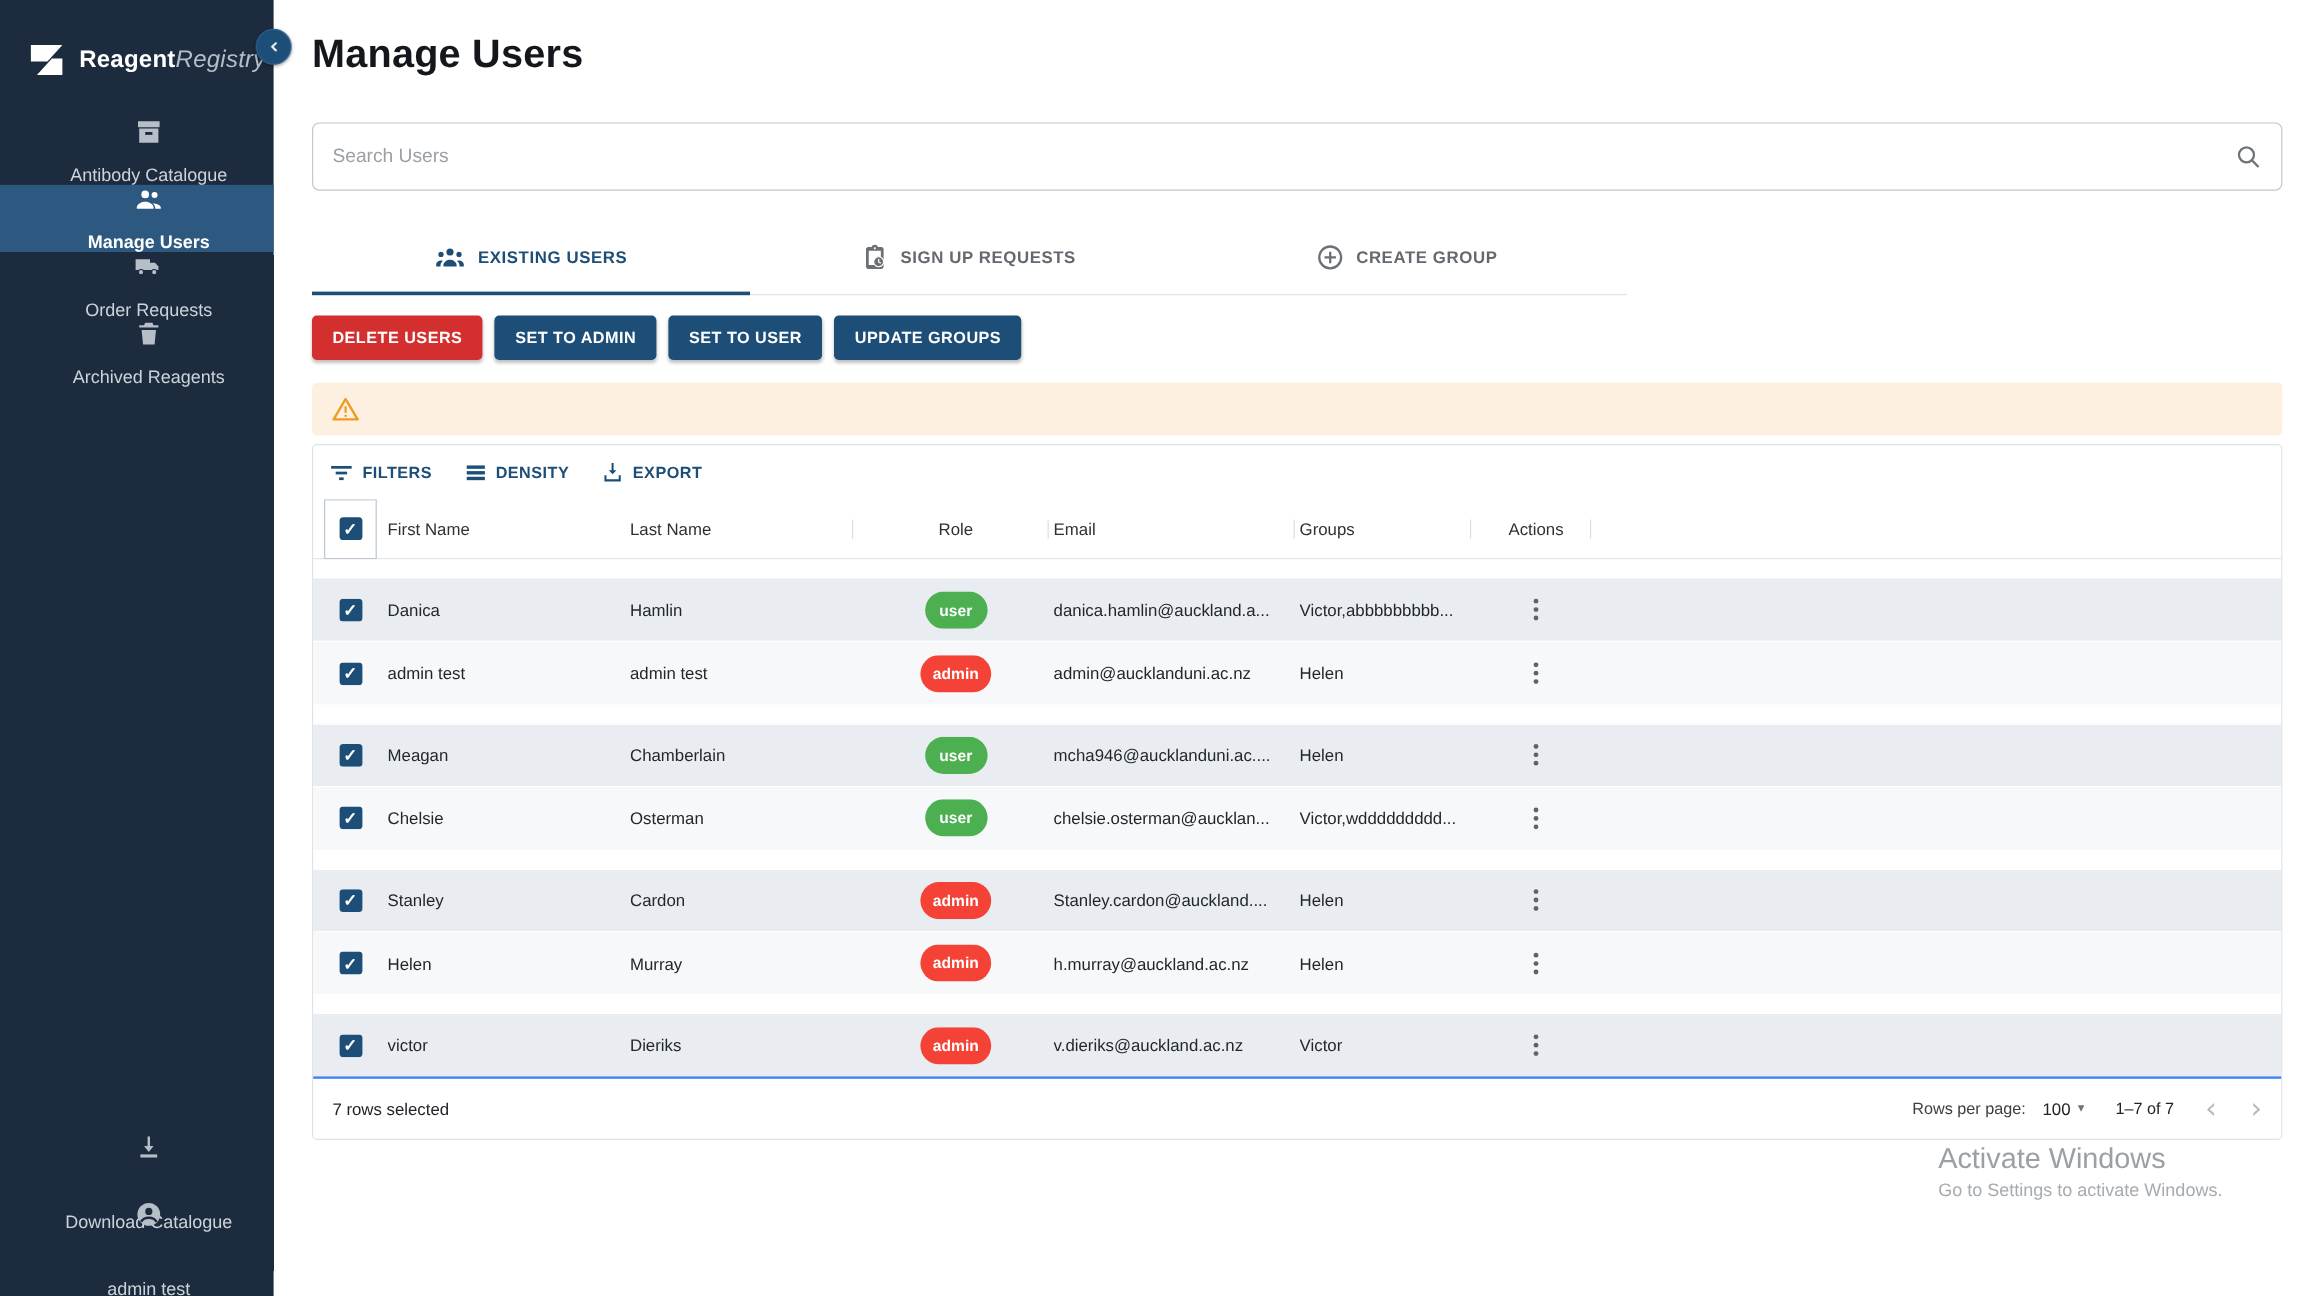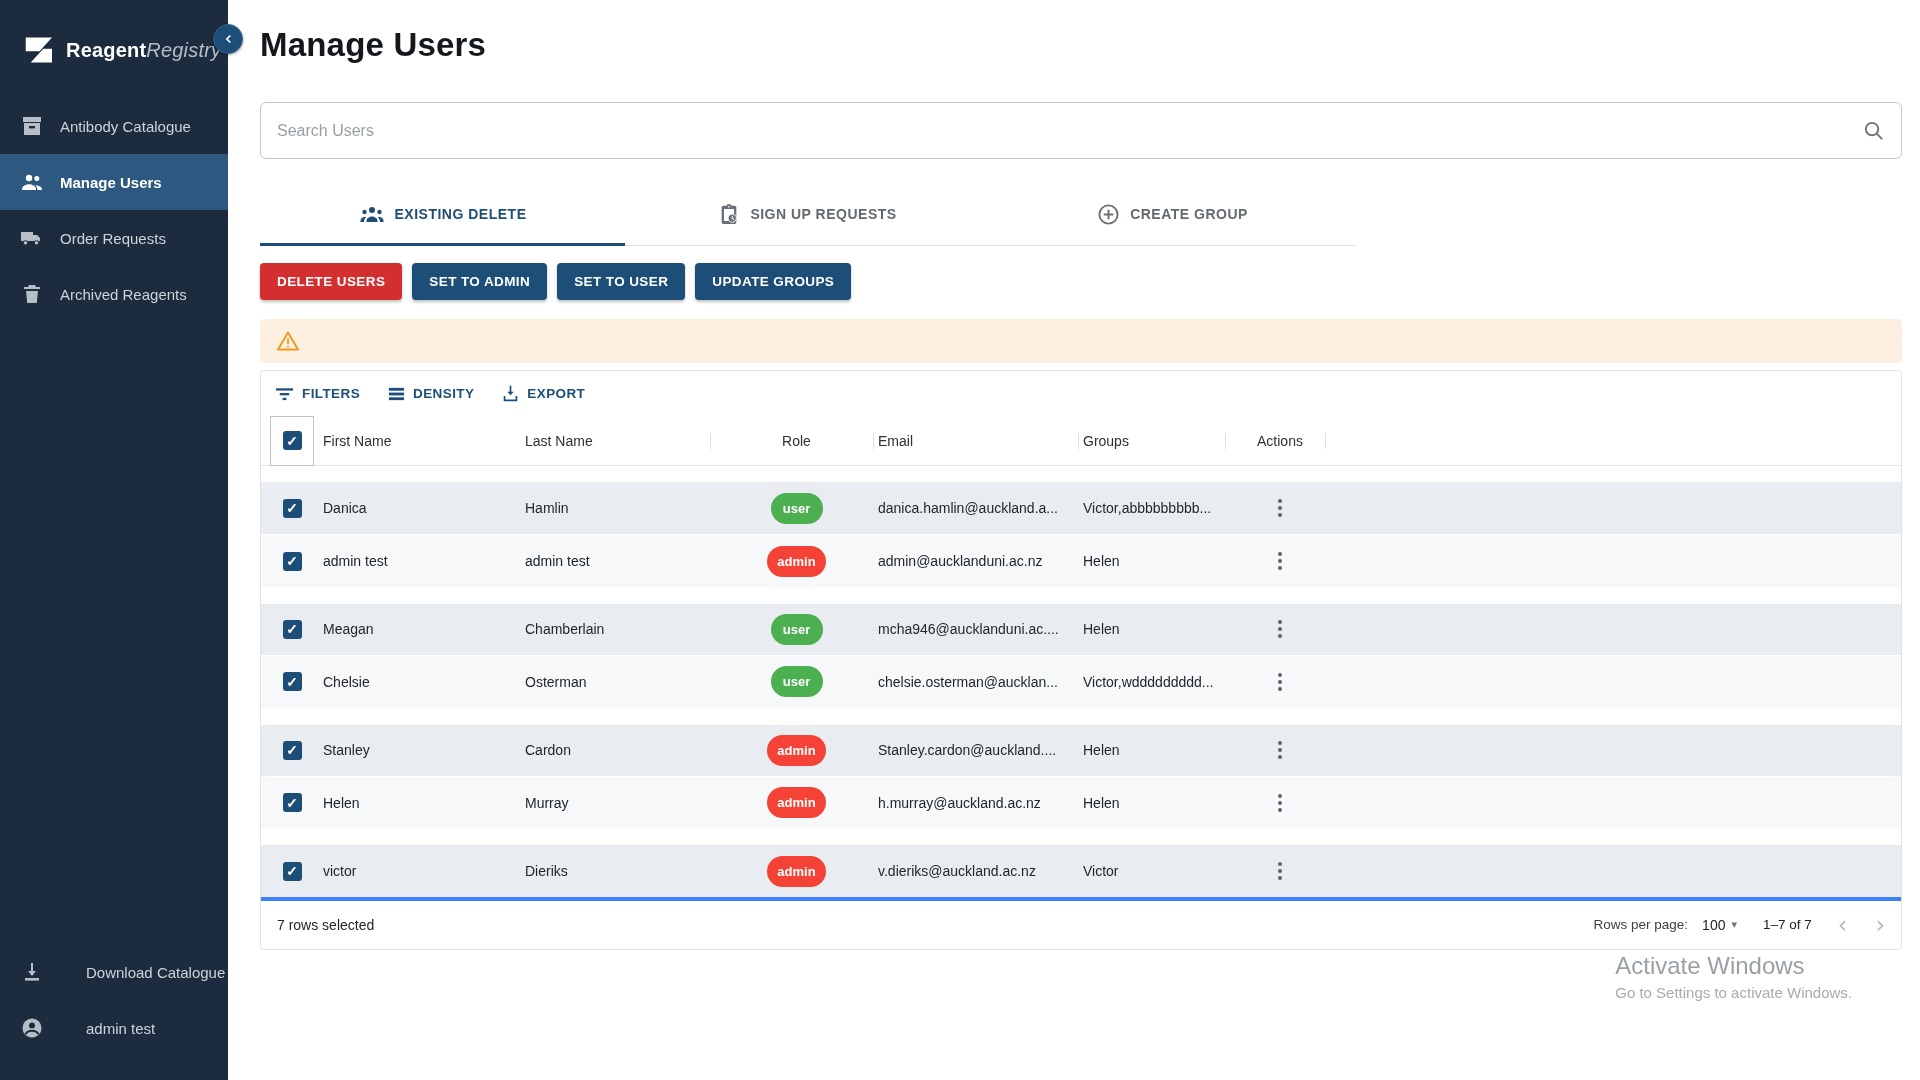--- a/index.html
+++ b/index.html
@@ -12,21 +12,21 @@
   .logo-row { display:flex; align-items:center; gap:10px; padding:22px 0 0 18px; height:78px; }
   .brand { font-size:20px; color:#fff; letter-spacing:.2px; white-space:nowrap; }
   .brand .bold { font-weight:700; color:#fff; }
   .brand .italic { font-style:italic; font-weight:300; color:#b4bec9; }
   .collapse-btn { position:absolute; top:24px; right:-15px; width:30px; height:30px;
                   border-radius:50%; background:#1d4e77; border:1px solid #31618d;
                   display:flex; align-items:center; justify-content:center; cursor:pointer;
                   box-shadow:0 1px 3px rgba(0,0,0,.4); }
   .nav { margin-top:20px; }
   .nav-item { height:56px; display:flex; align-items:center; gap:16px; padding-left:20px;
-              color:#cdd3da; font-size:15px; cursor:pointer; }
+              color:#cdd3da; font-size:15px; cursor:pointer;flex-direction:column; }
   .nav-item svg { flex:0 0 24px; }
   .nav-item.active { background:#2d5880; color:#fff; font-weight:700; }
   .sidebar-bottom { position:absolute; bottom:24px; left:0; right:0; }
   .sidebar-bottom .nav-item { height:56px;gap:42px; }
   .nav-item.signout { color:#ee6a5f; }
 
   
   .main { margin-left:228px; padding:0 18px 0 32px; position:relative; height:1080px; }
   .page-title { font-size:33px; font-weight:700; color:#14181d; padding-top:26px; letter-spacing:.2px; }
 
@@ -91,21 +91,21 @@
 
   .pill { min-width:52px; height:31px; border-radius:16px; color:#fff; font-size:13px;
           font-weight:600; display:flex; align-items:center; justify-content:center; padding:0 10px; }
   .pill[data-role="user"]  { background:#4caf50; }
   .pill[data-role="admin"] { background:#f44336; }
 
   .dots { display:flex; flex-direction:column; gap:3px; cursor:pointer; padding:4px; }
   .dots i { width:4px; height:4px; border-radius:50%; background:#5f6368; display:block; }
 
   .tfoot { display:flex; align-items:center; justify-content:space-between; height:52px;
-           border-top:4px solid #3b82f6; padding:0 16px; }
+           border-top:2px solid #3b82f6; padding:0 16px; }
   .foot-left { font-size:14px; color:#202428; }
   .foot-right { display:flex; align-items:center; gap:26px; }
   .rpp { display:flex; align-items:center; gap:14px; font-size:13.5px; color:#3c4043; }
   .rpp-select { display:flex; align-items:center; gap:6px; font-size:14px; color:#202428; cursor:pointer; }
   .caret { font-size:11px; color:#6f7478; }
   .range { font-size:13.5px; color:#202428; }
   .pager { display:flex; align-items:center; gap:28px; }
   .pg { font-size:24px; color:#b7babd; line-height:1; cursor:default; font-family:"DejaVu Sans", sans-serif; }
 
   .watermark { position:absolute; right:68px; top:952px; text-align:left; pointer-events:none; }
@@ -206,21 +206,21 @@
   <div class="tabs">
     <div class="tab active">
       <svg width="26" height="22" viewBox="0 0 24 22">
         <circle class="i-navy" cx="12" cy="7" r="3"></circle>
         <circle class="i-navy" cx="4.5" cy="9" r="2.2"></circle>
           <circle class="i-navy" cx="19.5" cy="9" r="2.2"></circle>
         <path class="i-navy" d="M6.5 18c0-3 3.2-4.6 5.5-4.6s5.5 1.6 5.5 4.6v1h-11z"></path>
         <path class="i-navy" d="M0.5 17.5c0-2.2 2.4-3.4 4-3.4.5 0 1 .1 1.6.3-1.3 1-2 2.3-2 3.6v1H.5z"></path>
         <path class="i-navy" d="M23.5 17.5c0-2.2-2.4-3.4-4-3.4-.5 0-1 .1-1.6.3 1.3 1 2 2.3 2 3.6v1h3.6z"></path>
       </svg>
-      <span>EXISTING DELETE</span>
+      <span>EXISTING USERS</span>
     </div>
     <div class="tab">
       <svg width="22" height="24" viewBox="0 0 24 24">
         <path class="i-tab" d="M6 3h3.2c.3-1.2 1.4-2 2.8-2s2.5.8 2.8 2H18c1 0 2 .9 2 2v16c0 1.1-1 2-2 2H6c-1 0-2-.9-2-2V5c0-1.1 1-2 2-2zm6 .4c-.5 0-.9.4-.9.9s.4.9.9.9.9-.4.9-.9-.4-.9-.9-.9zM6.5 6.5v13h11v-13z"></path>
         <circle class="i-tab" cx="15.5" cy="16.5" r="4.5" stroke="#fff" stroke-width="1"></circle>
         <path d="M15.5 14v2.7l2 1.2" fill="none" stroke="#fff" stroke-width="1.2"></path>
       </svg>
       <span>SIGN UP REQUESTS</span>
     </div>
     <div class="tab">

